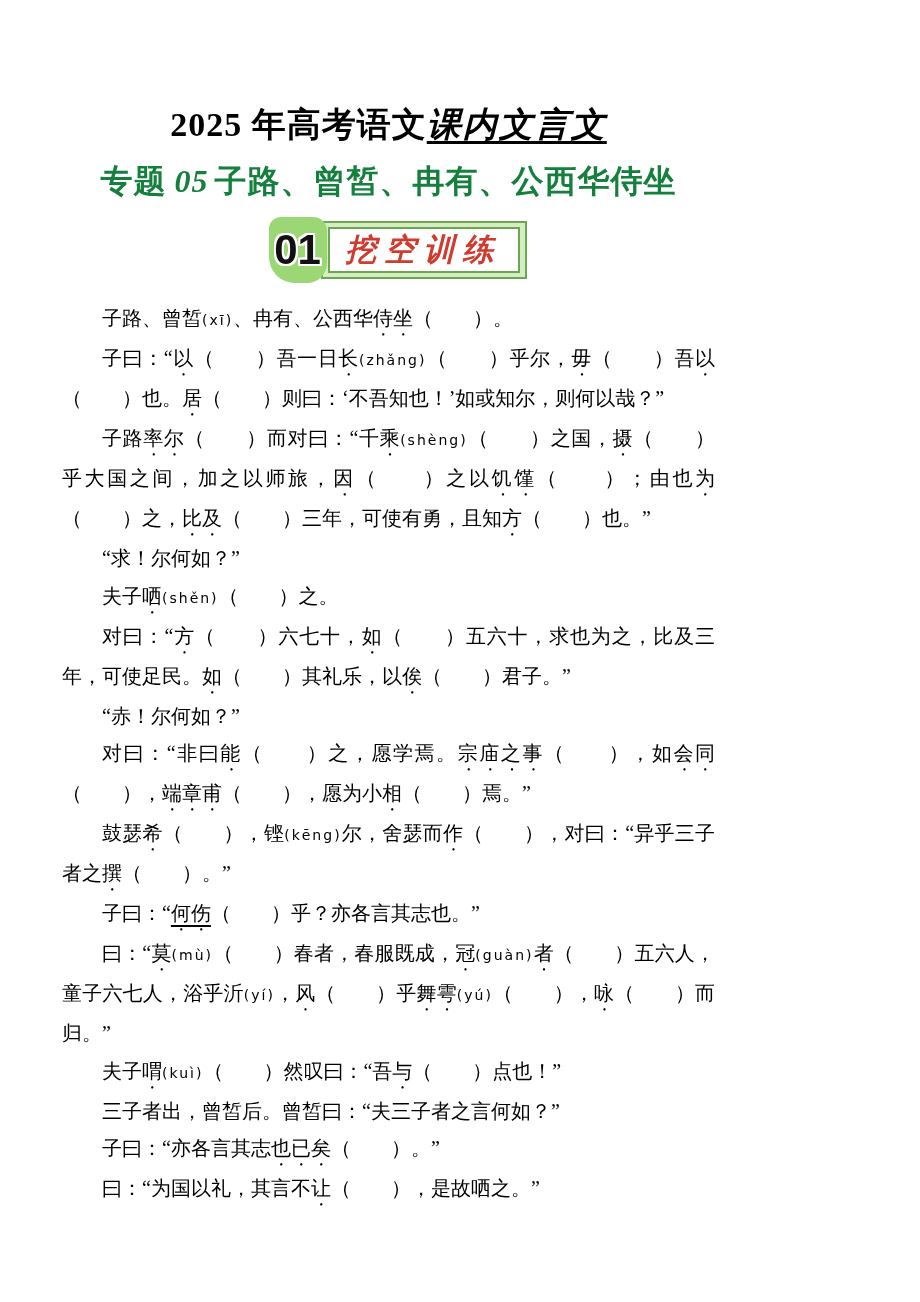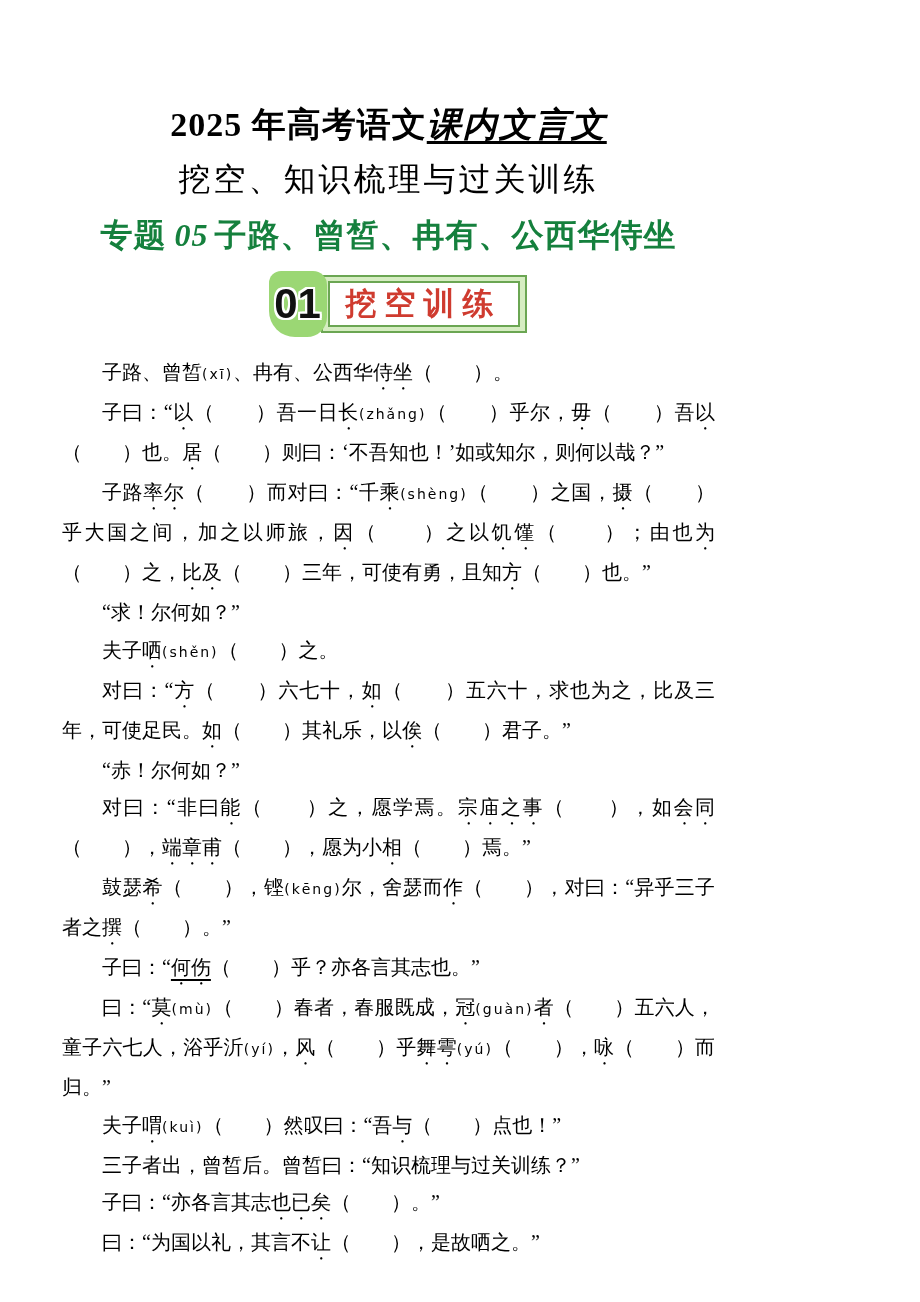--- a/index.html
+++ b/index.html
@@ -87,20 +87,21 @@
     align-items: center;
   }
   .badge-inner {
     border: 2px solid #6ba653;
     background: #ffffff;
     height: 46px;
     display: flex;
     align-items: center;
     padding: 0 16px;
     font-family: "Liberation Serif", serif;
+    font-style: italic;
     font-weight: bold;
     font-size: 31px;
     color: #cf3b2f;
     letter-spacing: 8px;
   }
   
   .content {
     margin-top: 16px;
     padding: 0 62px;
   }
@@ -131,21 +132,20 @@
     text-underline-offset: 5px;
   }
 </style>
 </head>
 <body>
 
 <div class="page">
 
   <div class="t1"><span>2025 年高考语文</span><span class="t1-emph">课内文言文</span></div>
 
-  <div class="t2">挖空、知识梳理与过关训练</div>
 
   <div class="topic"><span>专题</span><span class="topic-num">05</span><span>子路、曾皙、冉有、公西华侍坐</span></div>
 
   <div class="section-row">
     <div class="badge-num">01</div>
     <div class="badge-frame">
       <div class="badge-inner">挖空训练</div>
     </div>
   </div>
 
@@ -155,18 +155,18 @@
       <p class="para"><span class="run plain">子路</span><span class="run em">率尔</span><span class="run blank">（　　）</span><span class="run plain">而对曰：“千</span><span class="run em">乘</span><span class="run py">(shèng)</span><span class="run blank">（　　）</span><span class="run plain">之国，</span><span class="run em">摄</span><span class="run blank">（　　）</span><span class="run plain">乎大国之间，加之以师旅，</span><span class="run em">因</span><span class="run blank">（　　）</span><span class="run plain">之以</span><span class="run em">饥馑</span><span class="run blank">（　　）</span><span class="run plain">；由也</span><span class="run em">为</span><span class="run blank">（　　）</span><span class="run plain">之，</span><span class="run em">比及</span><span class="run blank">（　　）</span><span class="run plain">三年，可使有勇，且知</span><span class="run em">方</span><span class="run blank">（　　）</span><span class="run plain">也。”</span></p>
       <p class="para"><span class="run plain">“求！尔何如？”</span></p>
       <p class="para"><span class="run plain">夫子</span><span class="run em">哂</span><span class="run py">(shěn)</span><span class="run blank">（　　）</span><span class="run plain">之。</span></p>
       <p class="para"><span class="run plain">对曰：“</span><span class="run em">方</span><span class="run blank">（　　）</span><span class="run plain">六七十，</span><span class="run em">如</span><span class="run blank">（　　）</span><span class="run plain">五六十，求也为之，比及三年，可使足民。</span><span class="run em">如</span><span class="run blank">（　　）</span><span class="run plain">其礼乐，以</span><span class="run em">俟</span><span class="run blank">（　　）</span><span class="run plain">君子。”</span></p>
       <p class="para"><span class="run plain">“赤！尔何如？”</span></p>
       <p class="para"><span class="run plain">对曰：“非曰</span><span class="run em">能</span><span class="run blank">（　　）</span><span class="run plain">之，愿学焉。</span><span class="run em">宗庙之事</span><span class="run blank">（　　）</span><span class="run plain">，如</span><span class="run em">会同</span><span class="run blank">（　　）</span><span class="run plain">，</span><span class="run em">端章甫</span><span class="run blank">（　　）</span><span class="run plain">，愿为小</span><span class="run em">相</span><span class="run blank">（　　）</span><span class="run plain">焉。”</span></p>
       <p class="para"><span class="run plain">鼓瑟</span><span class="run em">希</span><span class="run blank">（　　）</span><span class="run plain">，铿</span><span class="run py">(kēng)</span><span class="run plain">尔，舍瑟而</span><span class="run em">作</span><span class="run blank">（　　）</span><span class="run plain">，对曰：“异乎三子者之</span><span class="run em">撰</span><span class="run blank">（　　）</span><span class="run plain">。”</span></p>
       <p class="para"><span class="run plain">子曰：“</span><span class="run emu">何伤</span><span class="run blank">（　　）</span><span class="run plain">乎？亦各言其志也。”</span></p>
       <p class="para"><span class="run plain">曰：“</span><span class="run em">莫</span><span class="run py">(mù)</span><span class="run blank">（　　）</span><span class="run plain">春者，春服既成，</span><span class="run em">冠</span><span class="run py">(guàn)</span><span class="run em">者</span><span class="run blank">（　　）</span><span class="run plain">五六人，童子六七人，浴乎沂</span><span class="run py">(yí)</span><span class="run plain">，</span><span class="run em">风</span><span class="run blank">（　　）</span><span class="run plain">乎</span><span class="run em">舞雩</span><span class="run py">(yú)</span><span class="run blank">（　　）</span><span class="run plain">，</span><span class="run em">咏</span><span class="run blank">（　　）</span><span class="run plain">而归。”</span></p>
       <p class="para"><span class="run plain">夫子</span><span class="run em">喟</span><span class="run py">(kuì)</span><span class="run blank">（　　）</span><span class="run plain">然叹曰：“吾</span><span class="run em">与</span><span class="run blank">（　　）</span><span class="run plain">点也！”</span></p>
-      <p class="para"><span class="run plain">三子者出，曾皙后。曾皙曰：“知识梳理与过关训练？”</span></p>
+      <p class="para"><span class="run plain">三子者出，曾皙后。曾皙曰：“夫三子者之言何如？”</span></p>
       <p class="para"><span class="run plain">子曰：“亦各言其志</span><span class="run em">也已矣</span><span class="run blank">（　　）</span><span class="run plain">。”</span></p>
       <p class="para"><span class="run plain">曰：“为国以礼，其言不</span><span class="run em">让</span><span class="run blank">（　　）</span><span class="run plain">，是故哂之。”</span></p>
     </div>
 
 </div>
 
 </body></html>

